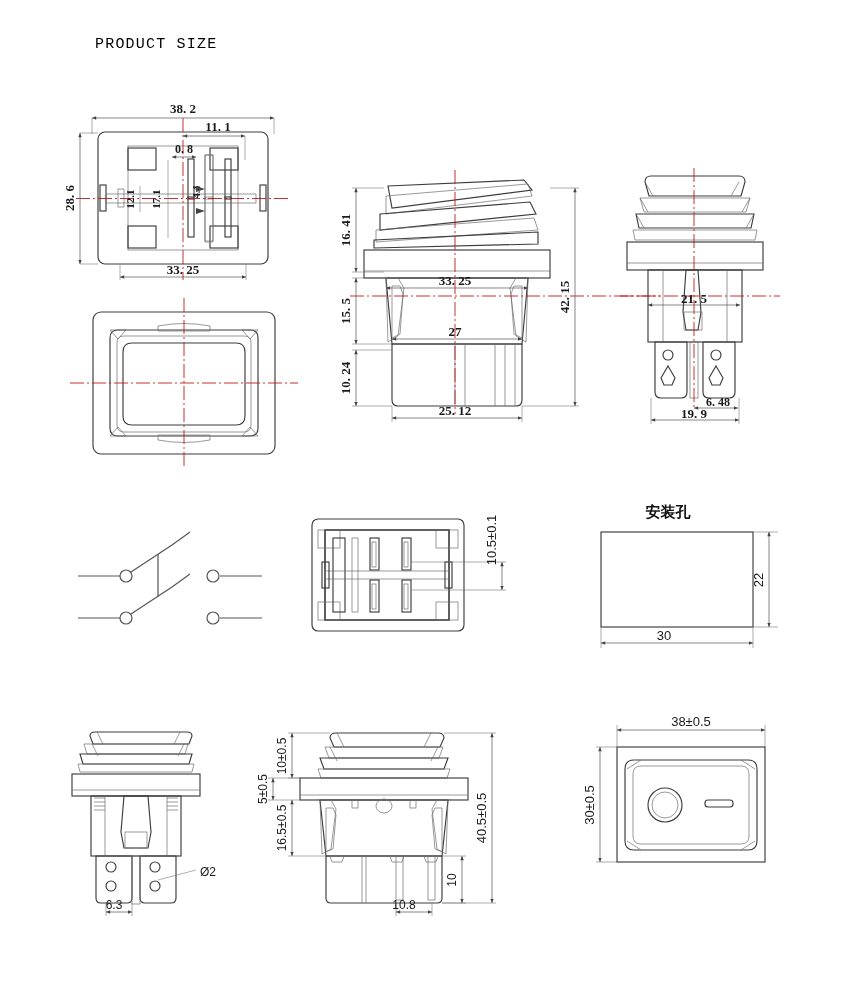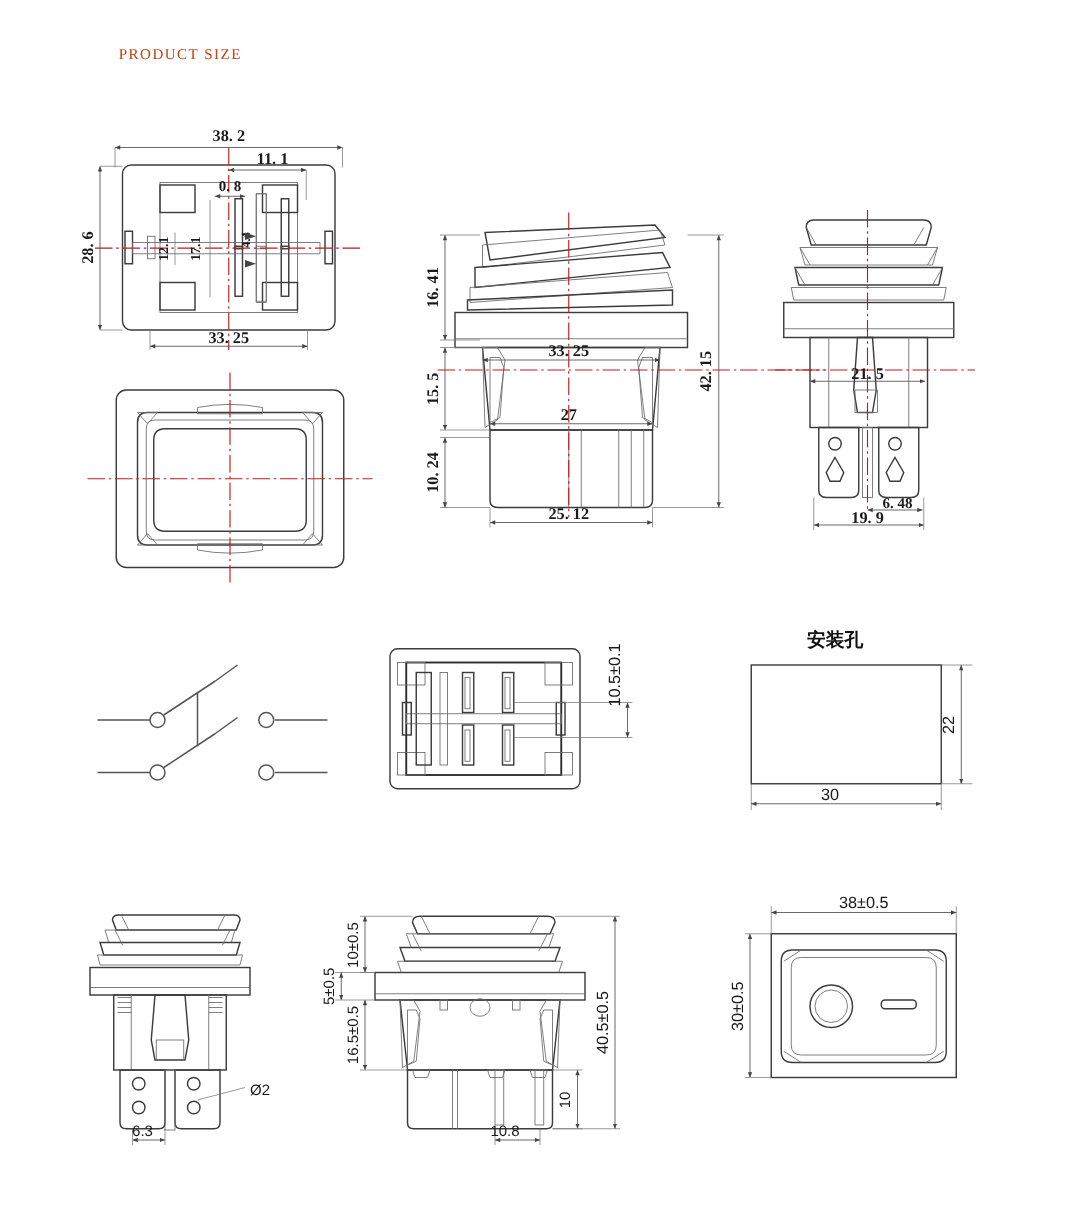--- a/index.html
+++ b/index.html
@@ -18,24 +18,24 @@
     position: absolute;
     left: 0; top: 0;
     width: 865px;
     height: 984px;
     background: #ffffff;
   }
   .page-title {
     position: absolute;
     left: 95px;
     top: 36px;
-    font-size: 12px;
+    font-size: 15px;
     letter-spacing: 1.2px;
-    color: #c2410c;
-    font-family: Liberation Serif, serif;
+    color: #000000;
+    font-family: Liberation Mono, monospace;
     font-weight: 400;
     white-space: nowrap;
   }
   svg.draw {
     position: absolute;
     left: 0; top: 0;
     width: 865px;
     height: 984px;
     pointer-events: none;
   }

